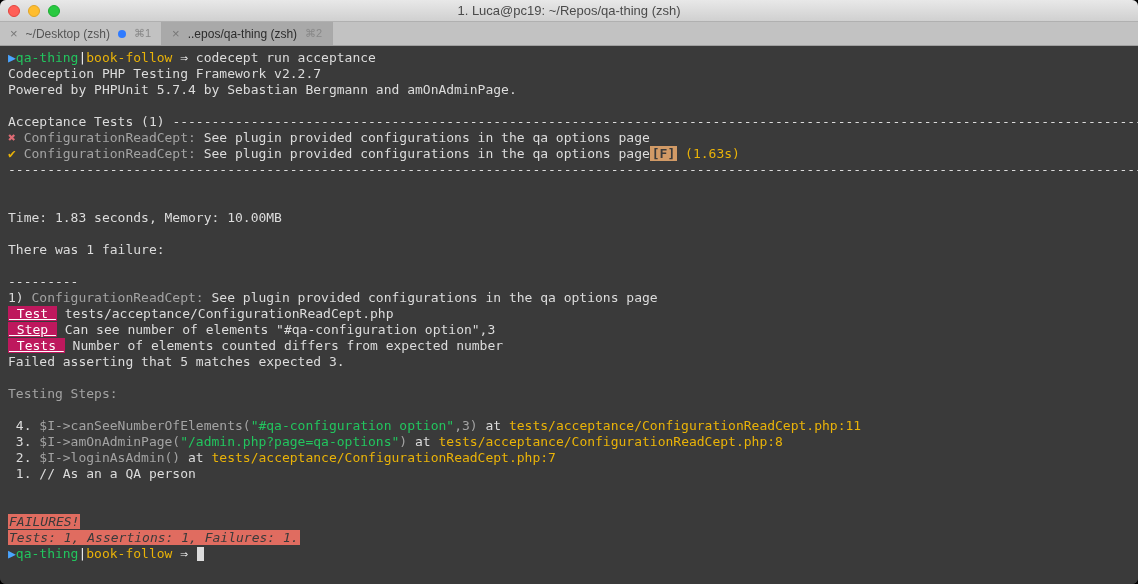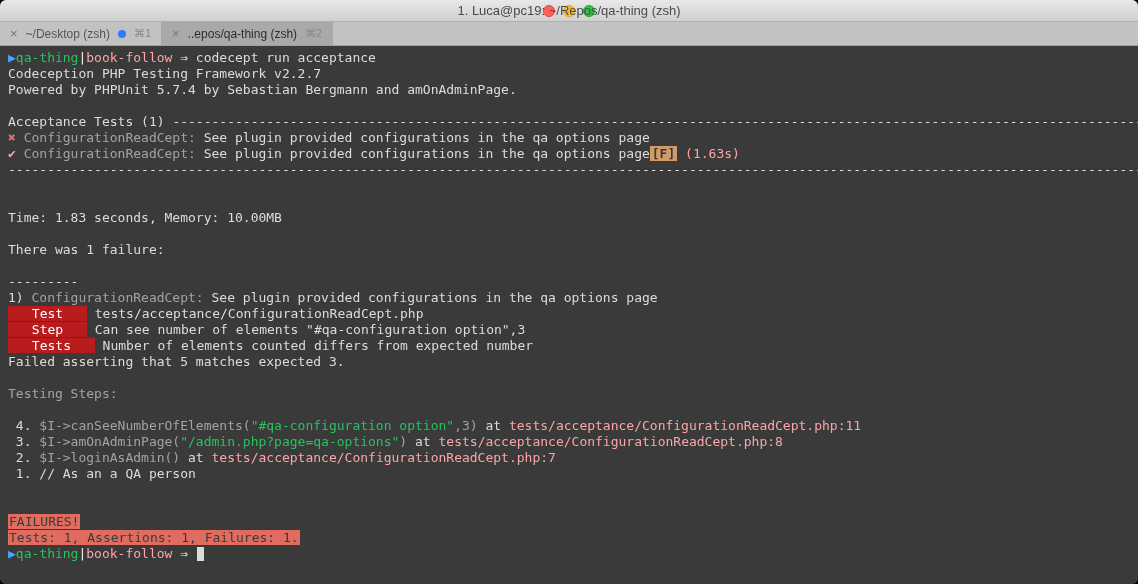--- a/index.html
+++ b/index.html
@@ -23,21 +23,20 @@
     box-shadow: 0 10px 40px rgba(0,0,0,0.5);
   }
   .titlebar {
     height: 22px;
     background: linear-gradient(#e8e8e8, #d0d0d0);
     display: flex;
     align-items: center;
     padding: 0 8px;
     border-bottom: 1px solid #b0b0b0;
     position: relative;
-    justify-content: center;
   }
   .traffic-lights { display: flex; gap: 8px; }
   .tl { width: 12px; height: 12px; border-radius: 50%; }
   .tl.red { background: #ff5f57; border: 0.5px solid #e1453e; }
   .tl.yellow { background: #ffbd2e; border: 0.5px solid #e0a428; }
   .tl.green { background: #28c940; border: 0.5px solid #1dac33; }
   .title {
     position: absolute; left: 0; right: 0; text-align: center;
     font-family: -apple-system, "Helvetica Neue", sans-serif;
     font-size: 13px; color: #4a4a4a; pointer-events: none;
@@ -65,28 +64,28 @@
     flex: 1;
     background: #3a3a3a;
     color: #dcdcdc;
     padding: 4px 8px 8px 8px;
     font-size: 13px;
     line-height: 16px;
     white-space: pre;
     overflow: hidden;
   }
   .c-cyan   { color: #22c55e; }
-  .c-green  { color: #fca5a5; }
+  .c-green  { color: #eab308; }
   .c-yellow { color: #a3a3a3; }
   .c-white  { color: #f0f0f0; }
   .c-red    { color: #e06c75; }
   .c-bold   { font-weight: normal; }
-  .bg-red-w   { background: #b91c1c; color: #fff; padding: 0 16px; }
+  .bg-red-w   { background: #be185d; color: #fff; padding: 0 1px; text-decoration: underline; }
   .bg-orange-w{ background: #d19a66; color: #3a3a3a; padding: 0 2px; font-weight: bold; }
-  .bg-fail    { background: #e06c60; color: #3a3a3a; padding: 0 1px; }
+  .bg-fail    { background: #e06c60; color: #3a3a3a; padding: 0 1px; font-style: italic; }
   .cursor {
     display: inline-block; width: 7px; height: 14px;
     background: #dcdcdc; vertical-align: text-bottom; margin-left: 1px;
   }
   .prompt-caret { color: #4aa5ff; }
 </style>
 </head>
 <body>
 
 <div class="window">

